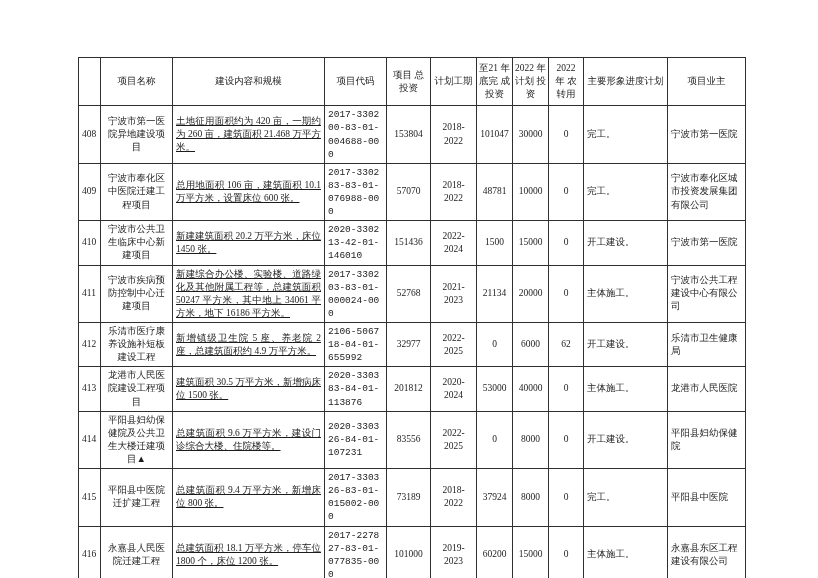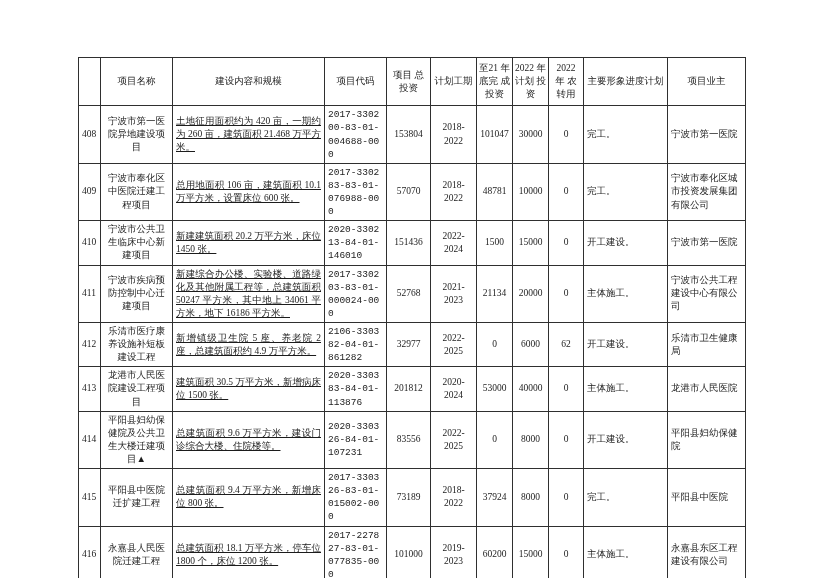--- a/index.html
+++ b/index.html
@@ -116,21 +116,21 @@
           <td class="c6">48781</td>
           <td class="c7">10000</td>
           <td class="c8">0</td>
           <td class="c9">完工。</td>
           <td class="c10">宁波市奉化区城市投资发展集团有限公司</td>
         </tr>
         <tr>
           <td class="c0">410</td>
           <td class="c1">宁波市公共卫生临床中心新建项目</td>
           <td class="c2">新建建筑面积 20.2 万平方米，床位 1450 张。</td>
-          <td class="c3">2020-330213-84-01-146010</td>
+          <td class="c3">2020-330213-42-01-146010</td>
           <td class="c4">151436</td>
           <td class="c5">2022-2024</td>
           <td class="c6">1500</td>
           <td class="c7">15000</td>
           <td class="c8">0</td>
           <td class="c9">开工建设。</td>
           <td class="c10">宁波市第一医院</td>
         </tr>
         <tr>
           <td class="c0">411</td>
@@ -142,21 +142,21 @@
           <td class="c6">21134</td>
           <td class="c7">20000</td>
           <td class="c8">0</td>
           <td class="c9">主体施工。</td>
           <td class="c10">宁波市公共工程建设中心有限公司</td>
         </tr>
         <tr>
           <td class="c0">412</td>
           <td class="c1">乐清市医疗康养设施补短板建设工程</td>
           <td class="c2">新增镇级卫生院 5 座、养老院 2 座，总建筑面积约 4.9 万平方米。</td>
-          <td class="c3">2106-330382-04-01-861282</td>
+          <td class="c3">2106-506718-04-01-655992</td>
           <td class="c4">32977</td>
           <td class="c5">2022-2025</td>
           <td class="c6">0</td>
           <td class="c7">6000</td>
           <td class="c8">62</td>
           <td class="c9">开工建设。</td>
           <td class="c10">乐清市卫生健康局</td>
         </tr>
         <tr>
           <td class="c0">413</td>

